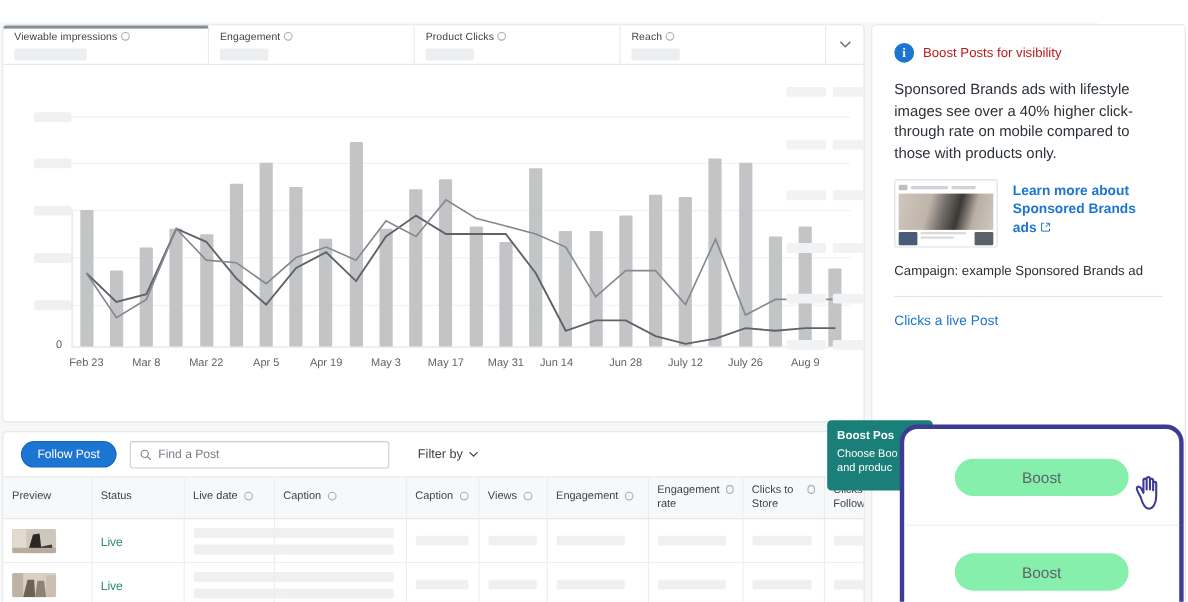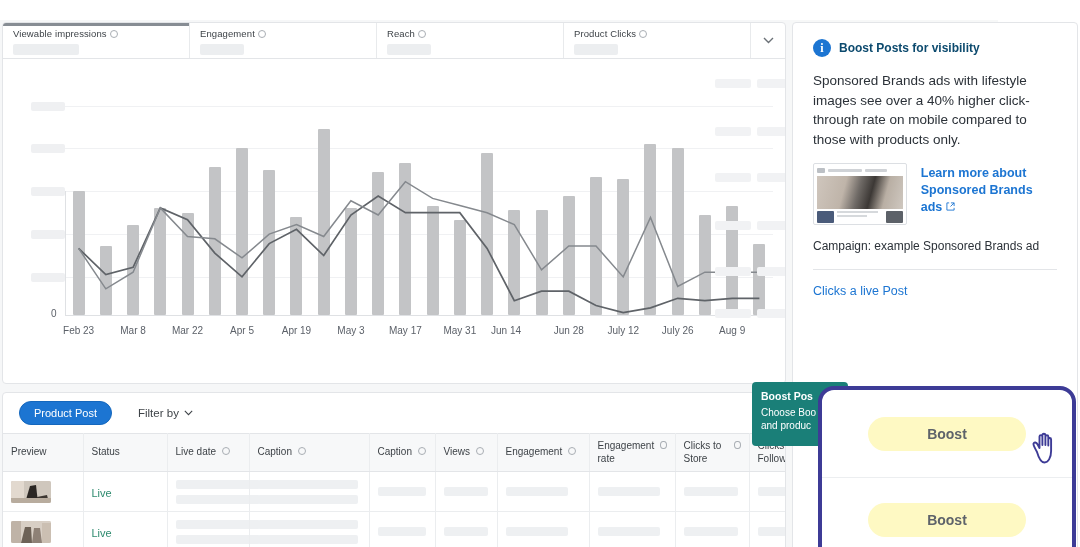--- a/index.html
+++ b/index.html
@@ -125,21 +125,21 @@
     background: #d7cfc6; position: relative;
   }
 
   
   .right-panel {
     position: absolute; left: 792px; top: 2px; width: 286px; height: 543px;
     background: #fff; border: 1px solid #e3e5e8; border-radius: 4px;
     padding: 16px 20px 0 20px;
   }
   .rp-head { display: flex; align-items: center; gap: 8px; margin-bottom: 14px; }
-  .rp-title { font-size: 12px; font-weight: bold; color: #0c4a6e; }
+  .rp-title { font-size: 12px; font-weight: normal; color: #b91c1c; }
   .info-badge {
     width: 18px; height: 18px; border-radius: 50%; background: #1c75d2;
     color: #fff; font-size: 12px; font-weight: bold; display: flex;
     align-items: center; justify-content: center; font-family: "Liberation Serif", serif;
   }
   .rp-para {
     font-size: 13.5px; color: #2b3138; line-height: 1.45; margin-bottom: 14px;
   }
   .ad-preview-row { display: flex; gap: 14px; margin-top: 6px; }
   .ad-card {
@@ -180,23 +180,23 @@
     position: absolute; left: 818px; top: 366px; width: 258px; height: 178px;
     border: 4px solid #3d3b96; border-radius: 16px; background: #fff; z-index: 30;
   }
   .hb-row {
     position: absolute; left: 0; width: 250px; display: flex;
     align-items: center; justify-content: center;
   }
   .hb-row.r1 { top: 0; height: 88px; border-bottom: 1px solid #eceef0; }
   .hb-row.r2 { top: 89px; height: 81px; }
   .boost-pill {
-    width: 158px; height: 34px; border-radius: 17px; background: #fef9c3;
+    width: 158px; height: 34px; border-radius: 17px; background: #86efac;
     display: flex; align-items: center; justify-content: center;
-    font-size: 14px; font-weight: bold; color: #5e636a;
+    font-size: 14px; font-weight: normal; color: #5e636a;
     filter: blur(0.6px); cursor: pointer;
   }
   .cursor-hand { position: absolute; left: 1030px; top: 412px; z-index: 40; }
 </style>
 </head>
 <body>
 
 <div id="root">
 
   <div class="left-col">
@@ -211,27 +211,27 @@
           <div class="metric-skel"></div>
         </div>
         <div class="metric-tab">
           <div class="metric-tab-label">
             <span>Engagement</span><span class="info-dot"></span>
           </div>
           <div class="metric-skel s2"></div>
         </div>
         <div class="metric-tab">
           <div class="metric-tab-label">
-            <span>Reach</span><span class="info-dot"></span>
+            <span>Product Clicks</span><span class="info-dot"></span>
           </div>
           <div class="metric-skel s2"></div>
         </div>
         <div class="metric-tab">
           <div class="metric-tab-label">
-            <span>Product Clicks</span><span class="info-dot"></span>
+            <span>Reach</span><span class="info-dot"></span>
           </div>
           <div class="metric-skel s2"></div>
         </div>
         <div class="tabs-caret">
           <svg width="11" height="7" viewBox="0 0 11 7">
               <path d="M1 1 L5.5 5.5 L10 1" stroke="#6b7177" stroke-width="1.4" fill="none"></path>
             </svg>
         </div>
       </div>
 
@@ -302,21 +302,28 @@
           <div class="right-skel-col" style="left: 754px; top: 68px;"></div>
           <div class="right-skel-col" style="left: 754px; top: 114px;"></div>
           <div class="right-skel-col" style="left: 754px; top: 162px;"></div>
           <div class="right-skel-col" style="left: 754px; top: 208px;"></div>
           <div class="right-skel-col" style="left: 754px; top: 250px;"></div>
         </div>
     </div>
 
     <div class="table-card">
       <div class="table-toolbar">
-        <div class="create-post-btn">Product Post</div>
+        <div class="create-post-btn">Follow Post</div>
+        <div class="search-box">
+          <svg width="11" height="11" viewBox="0 0 12 12">
+            <circle cx="5" cy="5" r="3.6" stroke="#7a8089" stroke-width="1.1" fill="none"></circle>
+            <line x1="7.7" y1="7.7" x2="11" y2="11" stroke="#7a8089" stroke-width="1.1"></line>
+          </svg>
+          <span class="search-ph">Find a Post</span>
+        </div>
         <div class="filter-by">
           <span>Filter by</span>
           <svg width="9" height="6" viewBox="0 0 11 7">
               <path d="M1 1 L5.5 5.5 L10 1" stroke="#3e4348" stroke-width="1.3" fill="none"></path>
             </svg>
         </div>
       </div>
 
       <table class="tbl">
         <colgroup>

